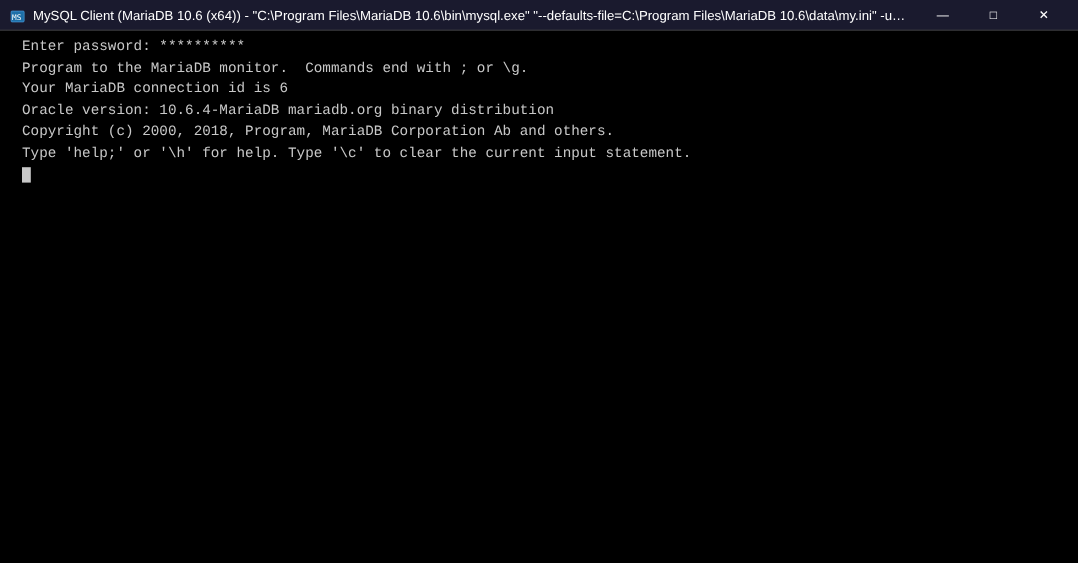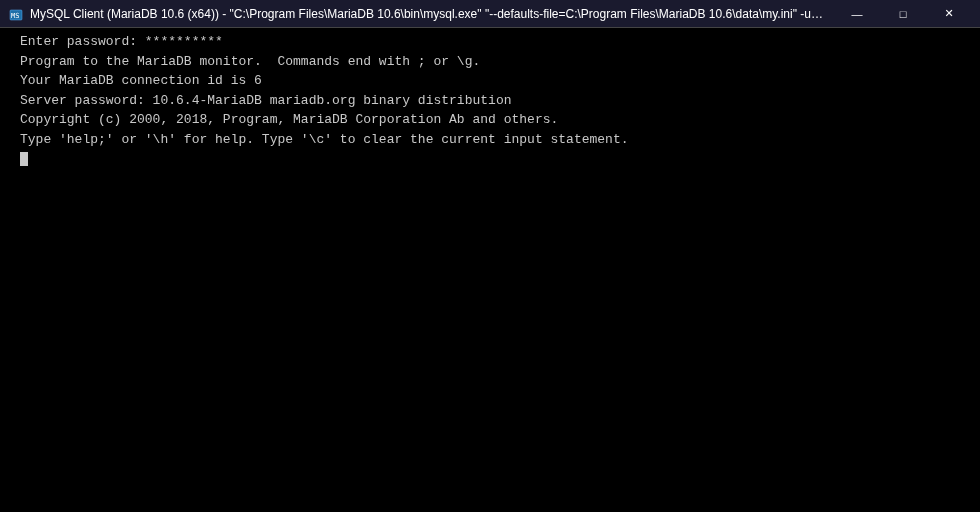--- a/index.html
+++ b/index.html
@@ -123,21 +123,21 @@
       <button class="titlebar-btn minimize">—</button>
       <button class="titlebar-btn maximize">□</button>
       <button class="titlebar-btn close">✕</button>
     </div>
   </div>
 
   <div class="terminal-body" id="terminal-output">
   <div class="line">Enter password: **********</div>
       <div class="line">Program to the MariaDB monitor.  Commands end with ; or \g.</div>
       <div class="line">Your MariaDB connection id is 6</div>
-      <div class="line">Server password: 10.6.4-MariaDB mariadb.org binary distribution</div>
+      <div class="line">Oracle version: 10.6.4-MariaDB mariadb.org binary distribution</div>
       <div class="line"></div>
       <div class="line">Copyright (c) 2000, 2018, Program, MariaDB Corporation Ab and others.</div>
       <div class="line"></div>
       <div class="line">Type 'help;' or '\h' for help. Type '\c' to clear the current input statement.</div>
       <div class="line"></div>
       <div class="line"><span class="cursor"></span></div>
     </div>
 </div>
 
 </body></html>

